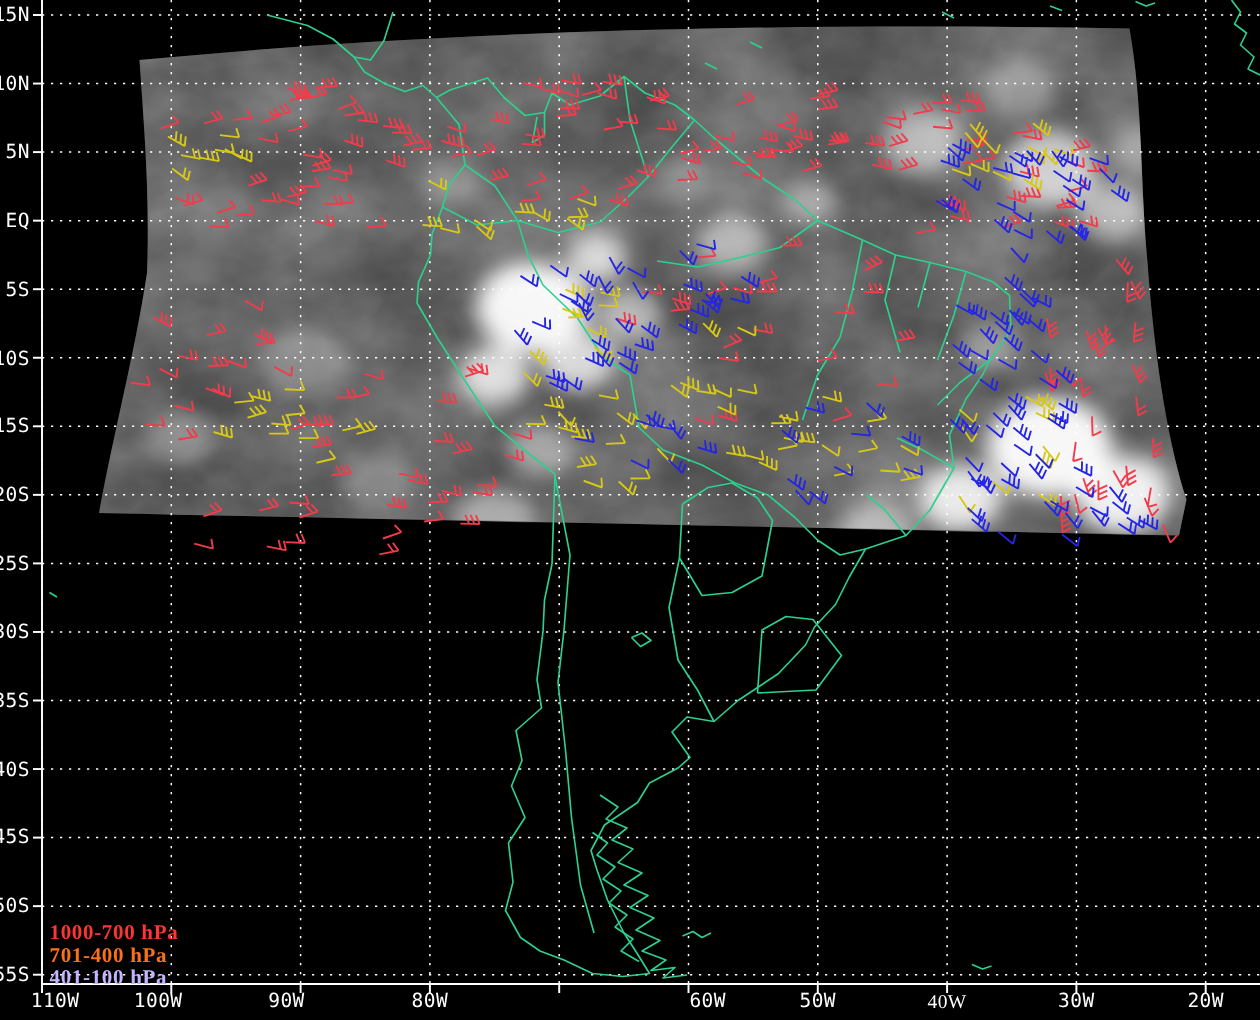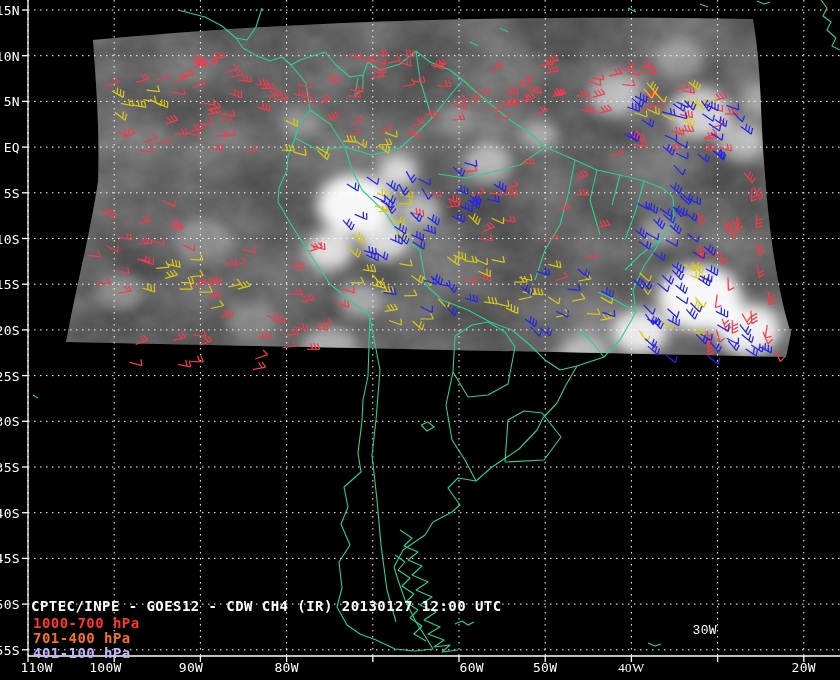--- a/index.html
+++ b/index.html
@@ -1,21 +1,21 @@
 <!DOCTYPE html>
 <html><head>
 <meta charset="utf-8">
 <style>
   html,body{margin:0;padding:0;background:#000;}
   .screen{position:relative;width:840px;height:680px;background:#000;overflow:hidden;
           font-family:"DejaVu Sans Mono","Liberation Mono",monospace;}
   svg{position:absolute;left:0;top:0;}
   .overlay{position:absolute;white-space:pre;line-height:1;}
   .map-title{left:31px;top:599px;font-size:14px;font-weight:bold;color:#ffffff;letter-spacing:.45px;}
-  .legend-row{left:33px;font-size:14px;font-weight:bold;letter-spacing:.45px;}
+  .legend-row{left:33px;font-size:14px;font-weight:bold;letter-spacing:.45px;font-family:Liberation Serif, serif;}
   .legend-row.l0{top:616px;}
   .legend-row.l1{top:631px;}
   .legend-row.l2{top:646px;}
   .axis-label{position:absolute;color:#ffffff;font-size:13px;letter-spacing:.3px;}
 </style>
 </head>
 <body>
 
 <div class="screen">
 
@@ -208,21 +208,20 @@
       <div class="axis-label" style="right: 820px; top: 597.1px; width: 40px; text-align: right;">50S</div>
       <div class="axis-label" style="right: 820px; top: 642.8px; width: 40px; text-align: right;">55S</div>
       <div class="axis-label" style="left: 3px; top: 660px; width: 50px; text-align: right;">110W</div>
       <div class="axis-label" style="left: 89.2px; top: 660px; width: 50px; text-align: left;">100W</div>
       <div class="axis-label" style="left: 166px; top: 660px; width: 50px; text-align: center;">90W</div>
       <div class="axis-label" style="left: 261.6px; top: 660px; width: 50px; text-align: center;">80W</div>
       <div class="axis-label" style="left: 347.8px; top: 660px; width: 50px; text-align: left; margin-top: 44px;">70W</div>
       <div class="axis-label" style="left: 434px; top: 660px; width: 50px; text-align: right;">60W</div>
       <div class="axis-label" style="left: 520.2px; top: 660px; width: 50px; text-align: center;">50W</div>
       <div class="axis-label" style="left: 606.4px; top: 660px; width: 50px; text-align: center; font-family: Liberation Serif, serif;">40W</div>
-      <div class="axis-label" style="left: 692.6px; top: 623px; width: 50px;  font-family: Liberation Mono, monospace;">30W</div>
+      <div class="axis-label" style="left: 692.6px; top: 660px; width: 50px; text-align: center;">30W</div>
       <div class="axis-label" style="left: 778.8px; top: 660px; width: 50px; text-align: center;">20W</div>
     </div>
 
-  <div class="overlay map-title">CPTEC/INPE - GOES12 - CDW CH4 (IR) 20130127 12:00 UTC</div>
   <div class="overlay legend-row l0" style="color: rgb(255, 52, 52);">1000-700 hPa</div>
   <div class="overlay legend-row l1" style="color: #f97316;">701-400 hPa</div>
   <div class="overlay legend-row l2" style="color: #c4b5fd;">401-100 hPa</div>
 </div>
 
 </body></html>

